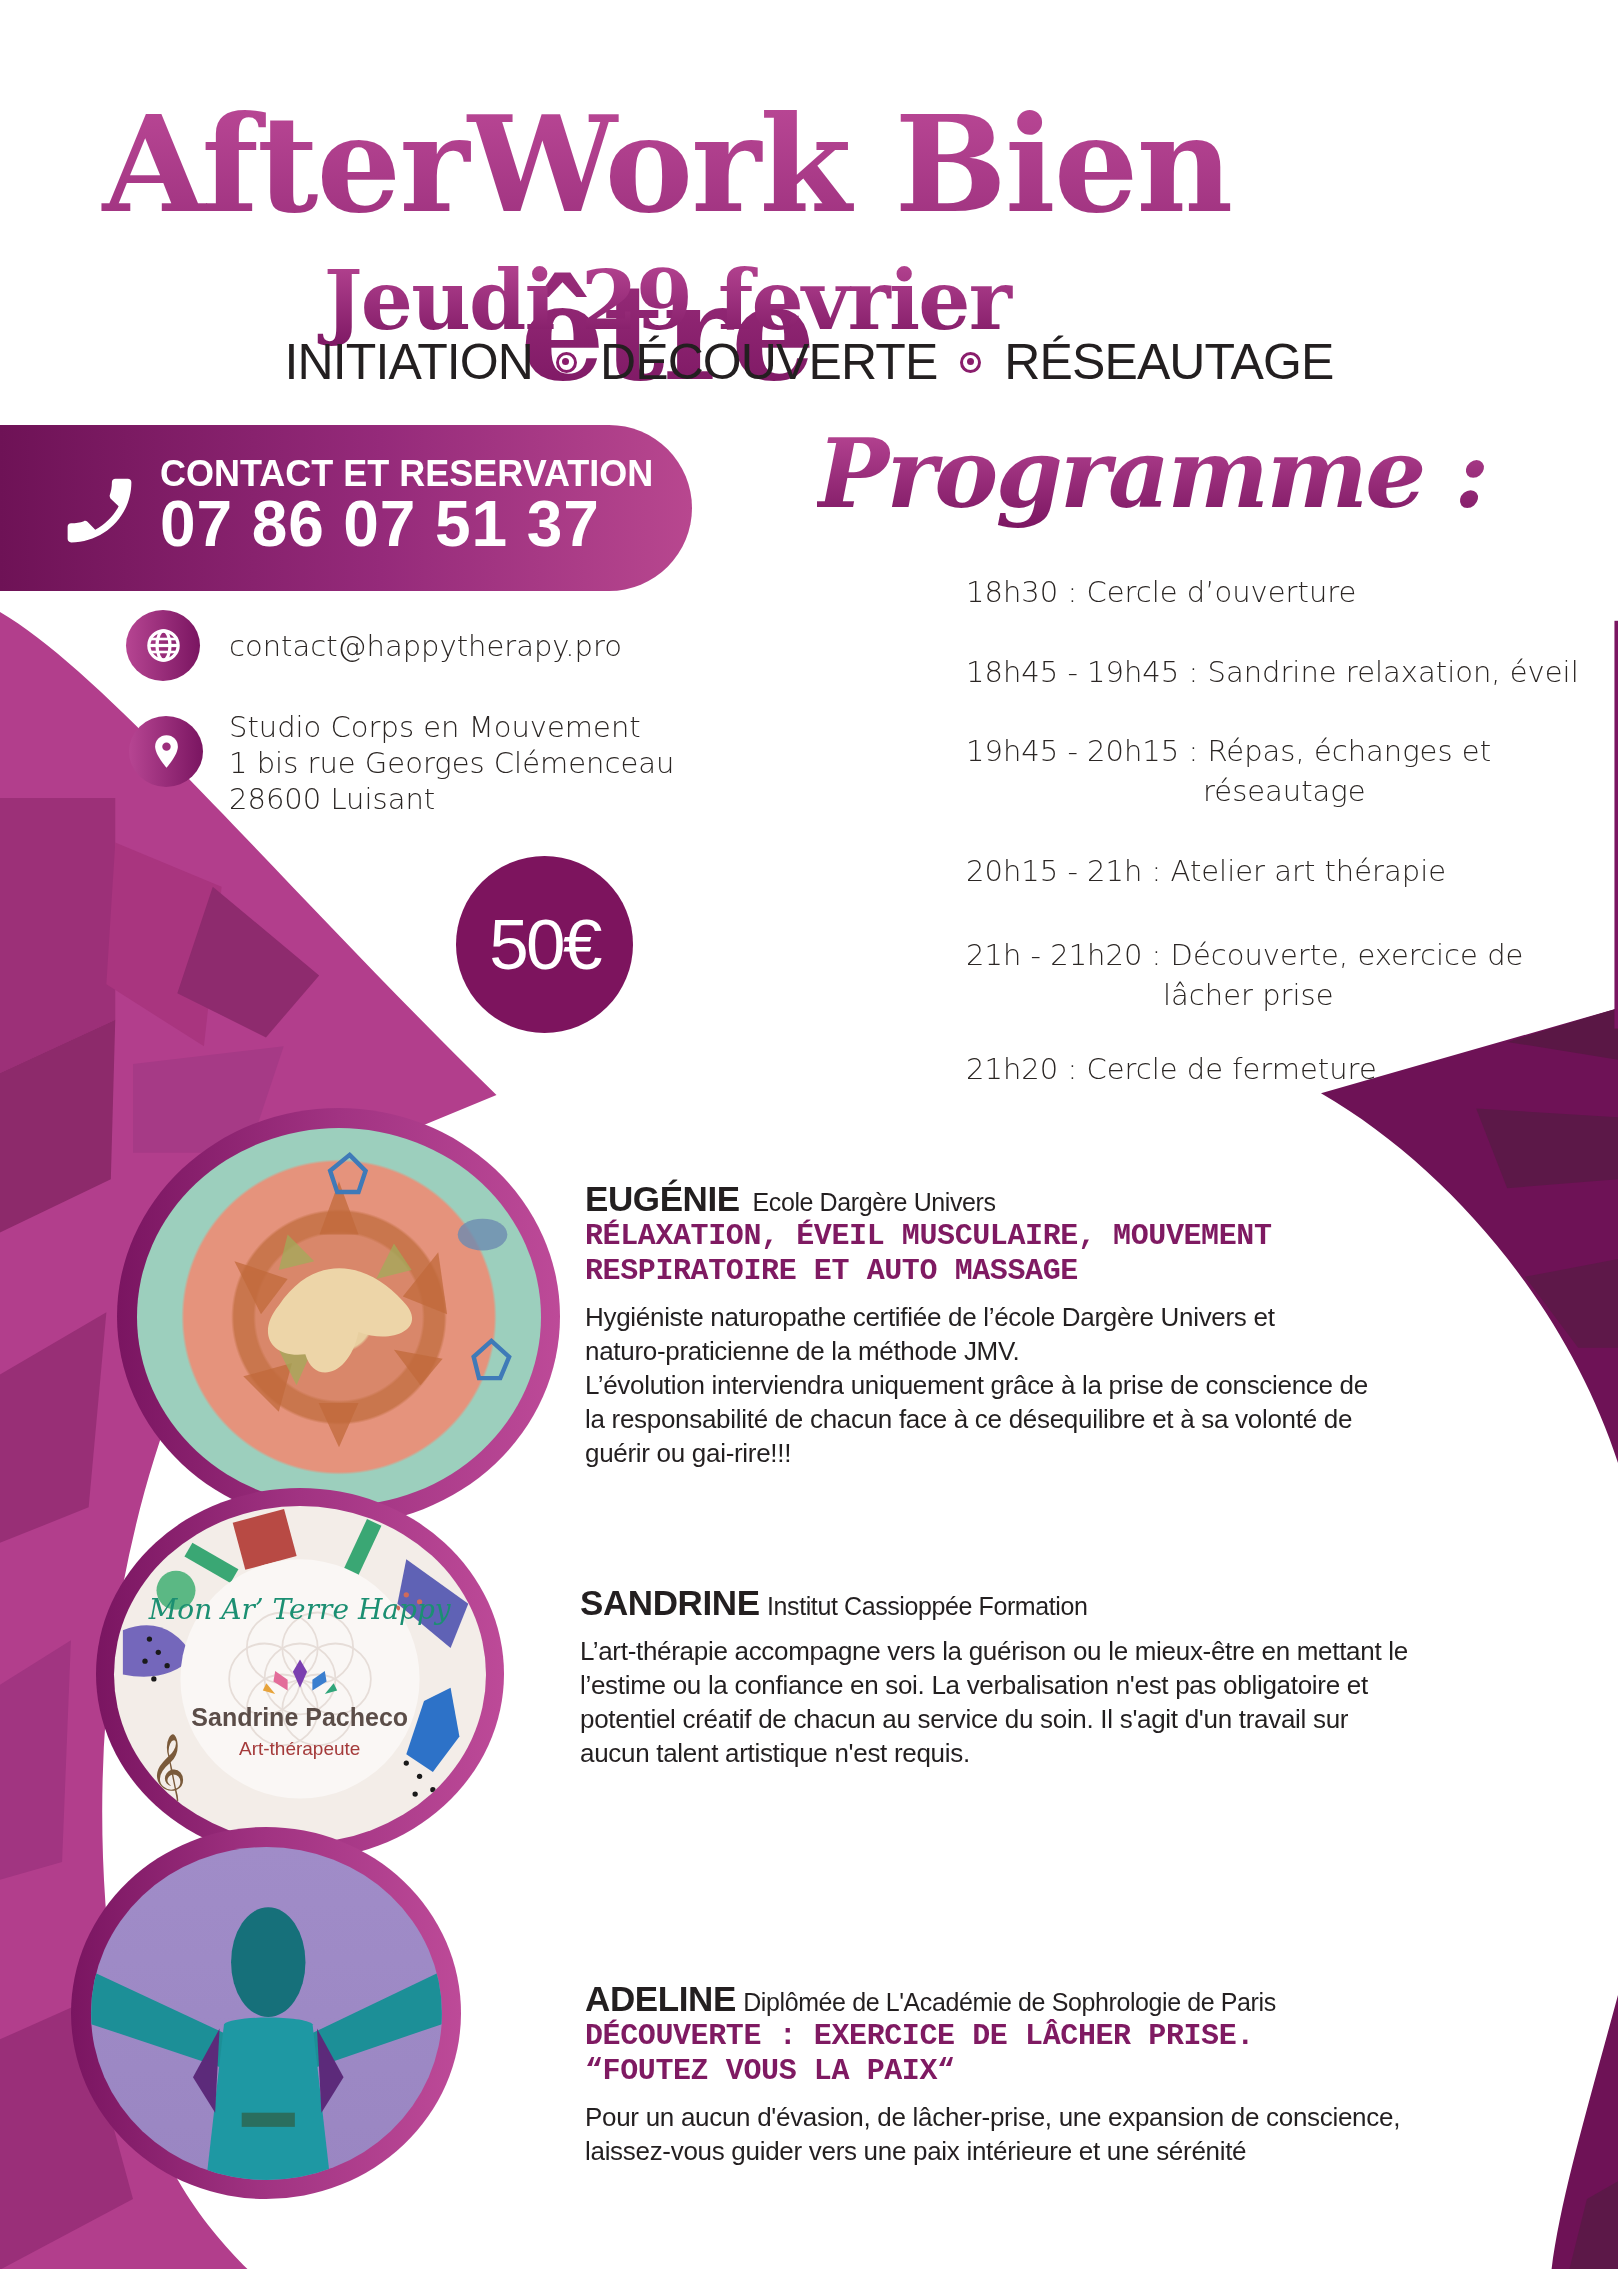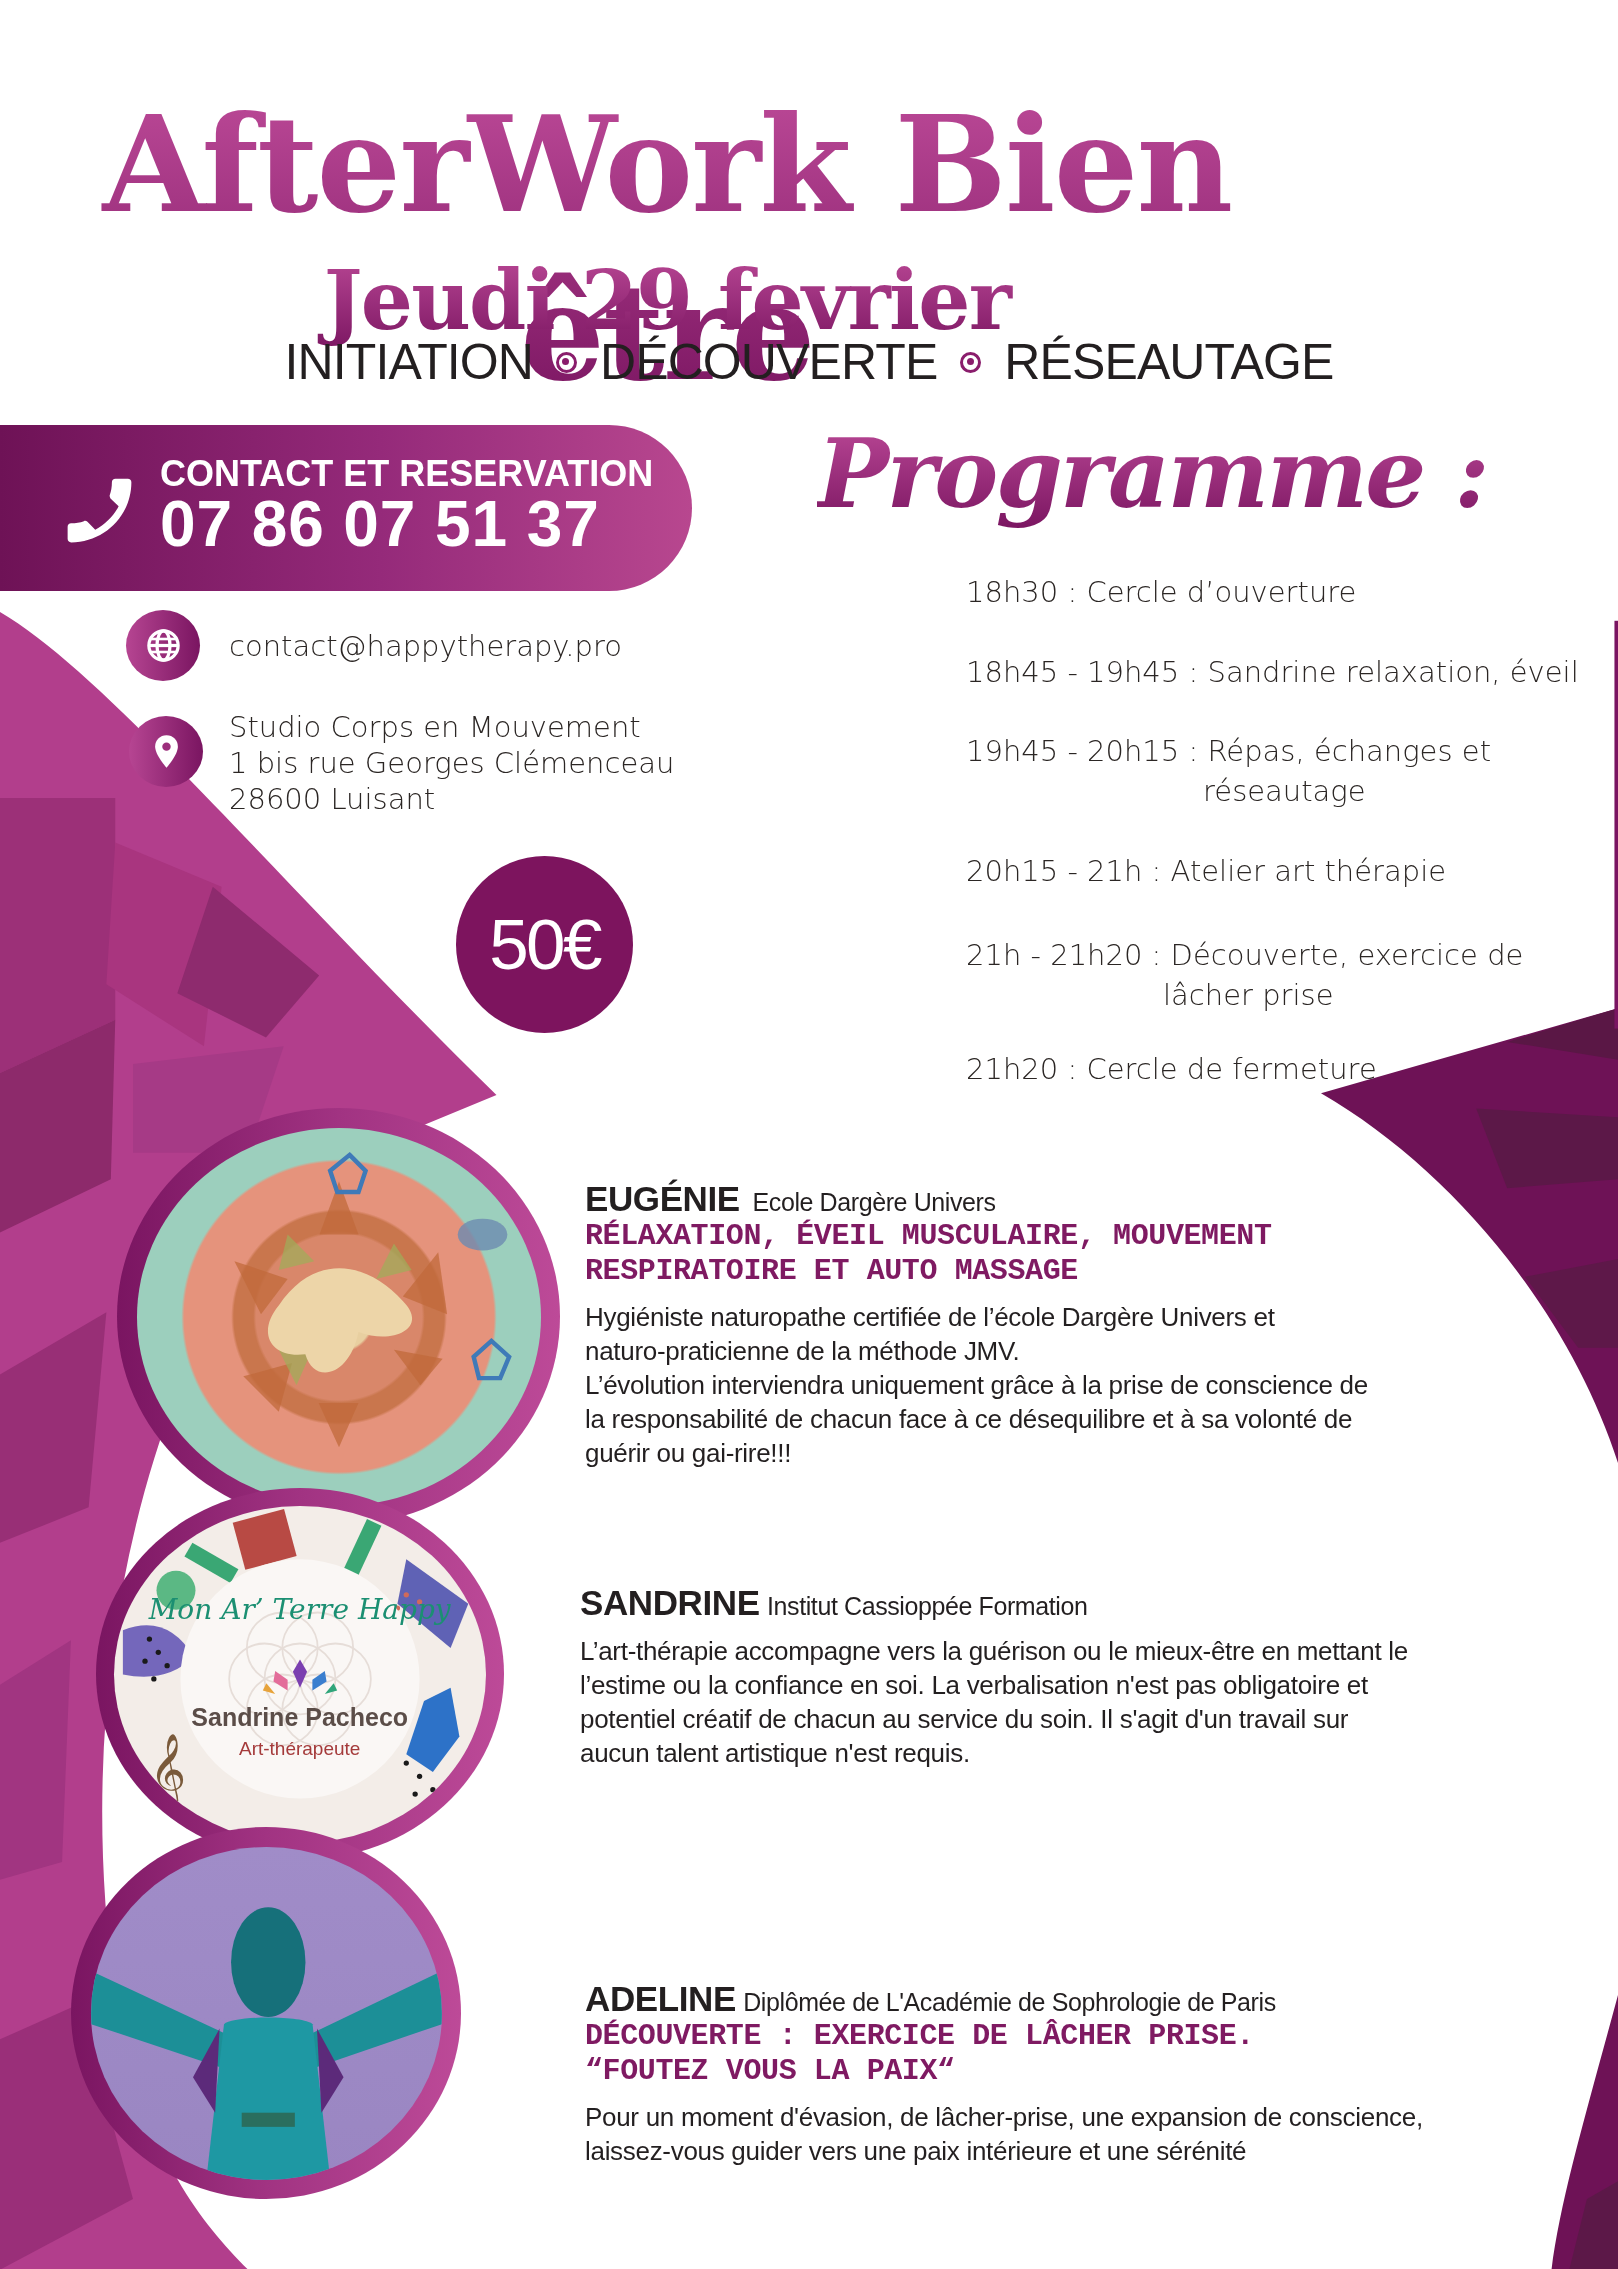--- a/index.html
+++ b/index.html
@@ -288,17 +288,17 @@
 <div class="speaker" style="top:1979px;">
   <div class="sp-head">
     <span class="sp-name">ADELINE</span>
     <span class="sp-org" style="margin-left:3.5px;">Diplômée de L'Académie de Sophrologie de Paris</span>
   </div>
   <div class="sp-topic">
     <div>DÉCOUVERTE : EXERCICE DE LÂCHER PRISE.</div>
     <div>“FOUTEZ VOUS LA PAIX“</div>
   </div>
   <div class="sp-body">
-    <div>Pour un moment d'évasion, de lâcher-prise, une expansion de conscience,</div>
+    <div>Pour un aucun d'évasion, de lâcher-prise, une expansion de conscience,</div>
     <div>laissez-vous guider vers une paix intérieure et une sérénité</div>
   </div>
 </div>
 
 
 </body></html>

